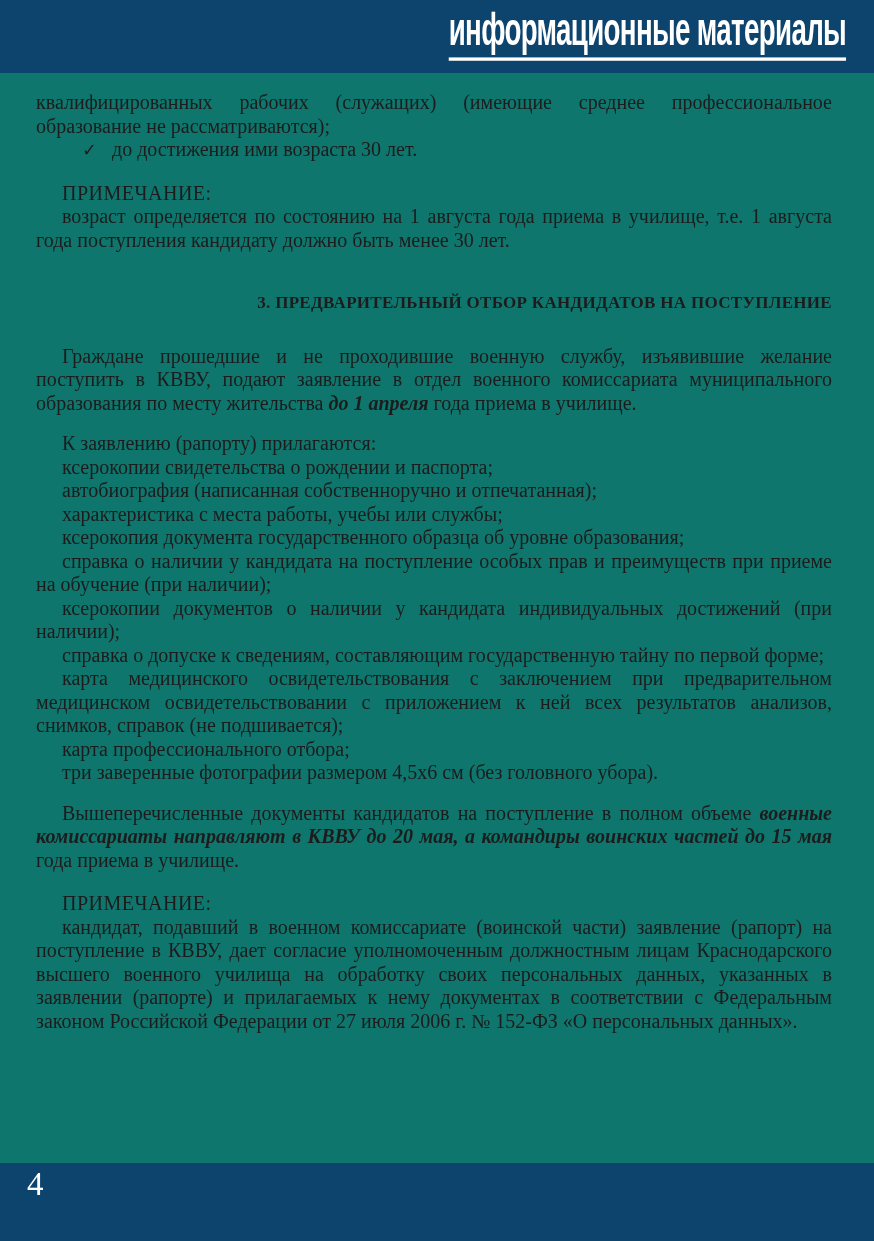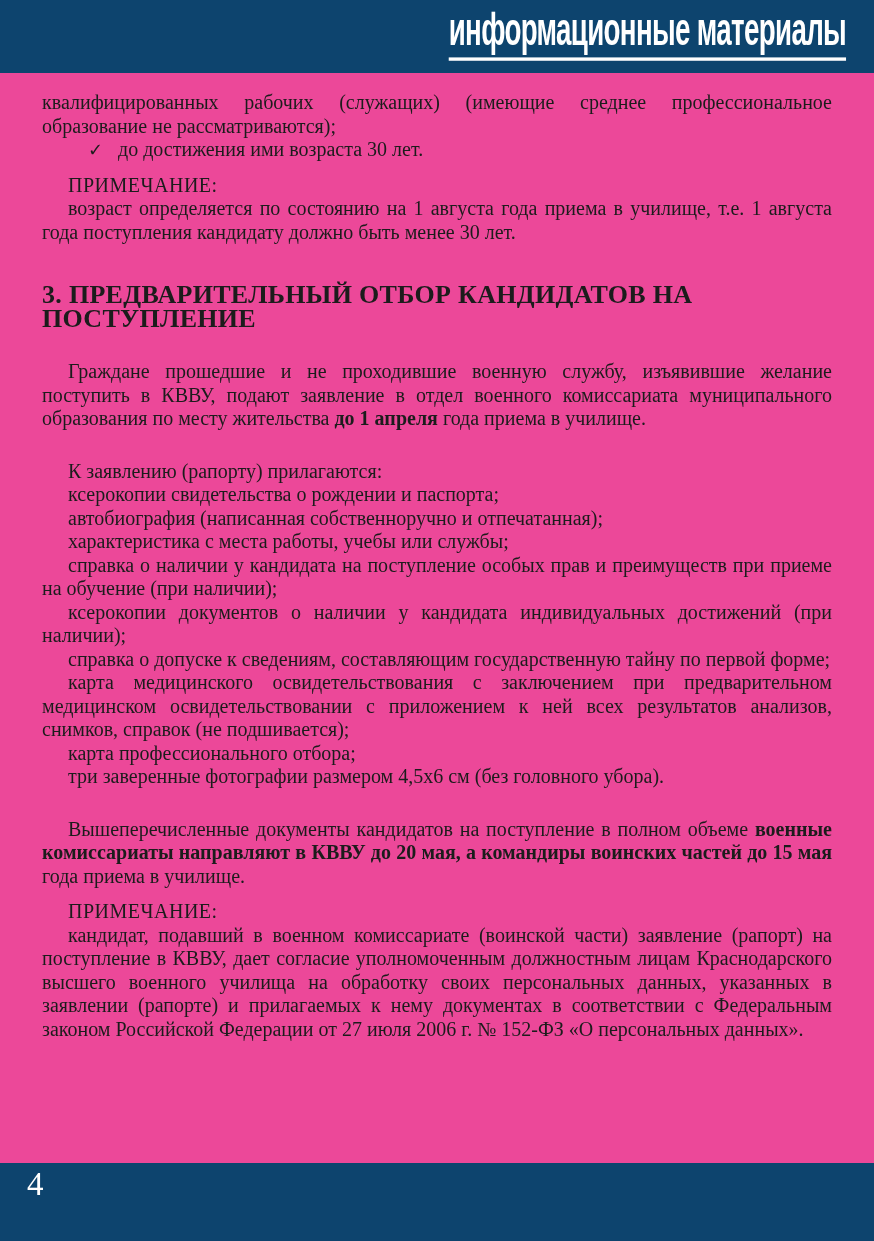--- a/index.html
+++ b/index.html
@@ -11,21 +11,21 @@
   html,body{margin:0;padding:0;}
   body{
     width:874px;height:1241px;
     background:#ffffff;
     font-family:"Liberation Serif","DejaVu Serif",serif;
     overflow:hidden;
   }
   .page{
     position:relative;
     width:874px;height:1241px;
-    background:#ec4899;
+    background:#0f766e;
     overflow:hidden;
   }
   
   .header-bar{
     position:absolute;top:0;left:0;right:0;height:73px;
     background:var(--band-blue);
   }
   .header-title{
     position:absolute;
     right:28px;top:10px;
@@ -51,52 +51,52 @@
     position:absolute;
     left:27px;top:3px;
     color:#ffffff;
     font-size:33px;
     line-height:1.1;
     font-family:"Liberation Serif","DejaVu Serif",serif;
   }
   
   .content{
     position:absolute;
-    top:91px;left:42px;right:42px;
+    top:91px;left:36px;right:42px;
     color:var(--text-color);
     font-size:20px;
     line-height:23.5px;
     text-align:justify;
   }
   .content p{margin:0;}
   .para{text-indent:26px;}
   .para.cont{text-indent:0;}
-  .para.gap{margin-top:29px;}
-  .para.note{margin-top:12px;letter-spacing:0.5px;}
+  .para.gap{margin-top:17px;}
+  .para.note{margin-top:20px;letter-spacing:0.5px;}
   .heading{
-    text-align:left;
+    text-align:right;
     text-indent:0;
     font-weight:bold;
-    font-size:26px;
+    font-size:17px;
     margin-top:39px !important;
     margin-bottom:30px !important;
     letter-spacing:0.3px;
   }
   .check{
     text-indent:0;
     text-align:left;
     padding-left:46px;
   }
   .check .check-mark{
     display:inline-block;
     width:30px;
     font-family:"DejaVu Sans",sans-serif;
     font-size:18px;
   }
-  b{font-weight:bold;}
+  b{font-weight:bold;font-style:italic;}
 </style>
 </head>
 <body>
 
 <div class="page">
 
   <div class="header-bar">
     <span class="header-title">информационные материалы</span>
   </div>
 
@@ -104,20 +104,21 @@
       <p class="para cont"><span>квалифицированных рабочих (служащих) (имеющие среднее профессиональное образование не рассматриваются);</span></p>
       <p class="check"><span class="check-mark">✓</span><span>до достижения ими возраста 30 лет.</span></p>
       <p class="para note"><span>ПРИМЕЧАНИЕ:</span></p>
       <p class="para"><span>возраст определяется по состоянию на 1 августа года приема в училище, т.е. 1 августа года поступления кандидату должно быть менее 30 лет.</span></p>
       <p class="heading"><span>3. ПРЕДВАРИТЕЛЬНЫЙ ОТБОР КАНДИДАТОВ НА ПОСТУПЛЕНИЕ</span></p>
       <p class="para"><span>Граждане прошедшие и не проходившие военную службу, изъявившие желание поступить в КВВУ, подают заявление в отдел военного комиссариата муниципального образования по месту жительства </span><b>до 1 апреля</b><span> года приема в училище.</span></p>
       <p class="para gap"><span>К заявлению (рапорту) прилагаются:</span></p>
       <p class="para"><span>ксерокопии свидетельства о рождении и паспорта;</span></p>
       <p class="para"><span>автобиография (написанная собственноручно и отпечатанная);</span></p>
       <p class="para"><span>характеристика с места работы, учебы или службы;</span></p>
+      <p class="para"><span>ксерокопия документа государственного образца об уровне образования;</span></p>
       <p class="para"><span>справка о наличии у кандидата на поступление особых прав и преимуществ при приеме на обучение (при наличии);</span></p>
       <p class="para"><span>ксерокопии документов о наличии у кандидата индивидуальных достижений (при наличии);</span></p>
       <p class="para"><span>справка о допуске к сведениям, составляющим государственную тайну по первой форме;</span></p>
       <p class="para"><span>карта медицинского освидетельствования с заключением при предварительном медицинском освидетельствовании с приложением к ней всех результатов анализов, снимков, справок (не подшивается);</span></p>
       <p class="para"><span>карта профессионального отбора;</span></p>
       <p class="para"><span>три заверенные фотографии размером 4,5х6 см (без головного убора).</span></p>
       <p class="para gap"><span>Вышеперечисленные документы кандидатов на поступление в полном объеме </span><b>военные комиссариаты направляют в КВВУ до 20 мая, а командиры воинских частей до 15 мая</b><span> года приема в училище.</span></p>
       <p class="para note"><span>ПРИМЕЧАНИЕ:</span></p>
       <p class="para"><span>кандидат, подавший в военном комиссариате (воинской части) заявление (рапорт) на поступление в КВВУ, дает согласие уполномоченным должностным лицам Краснодарского высшего военного училища на обработку своих персональных данных, указанных в заявлении (рапорте) и прилагаемых к нему документах в соответствии с Федеральным законом Российской Федерации от 27 июля 2006 г. № 152-ФЗ «О персональных данных».</span></p>
     </div>

